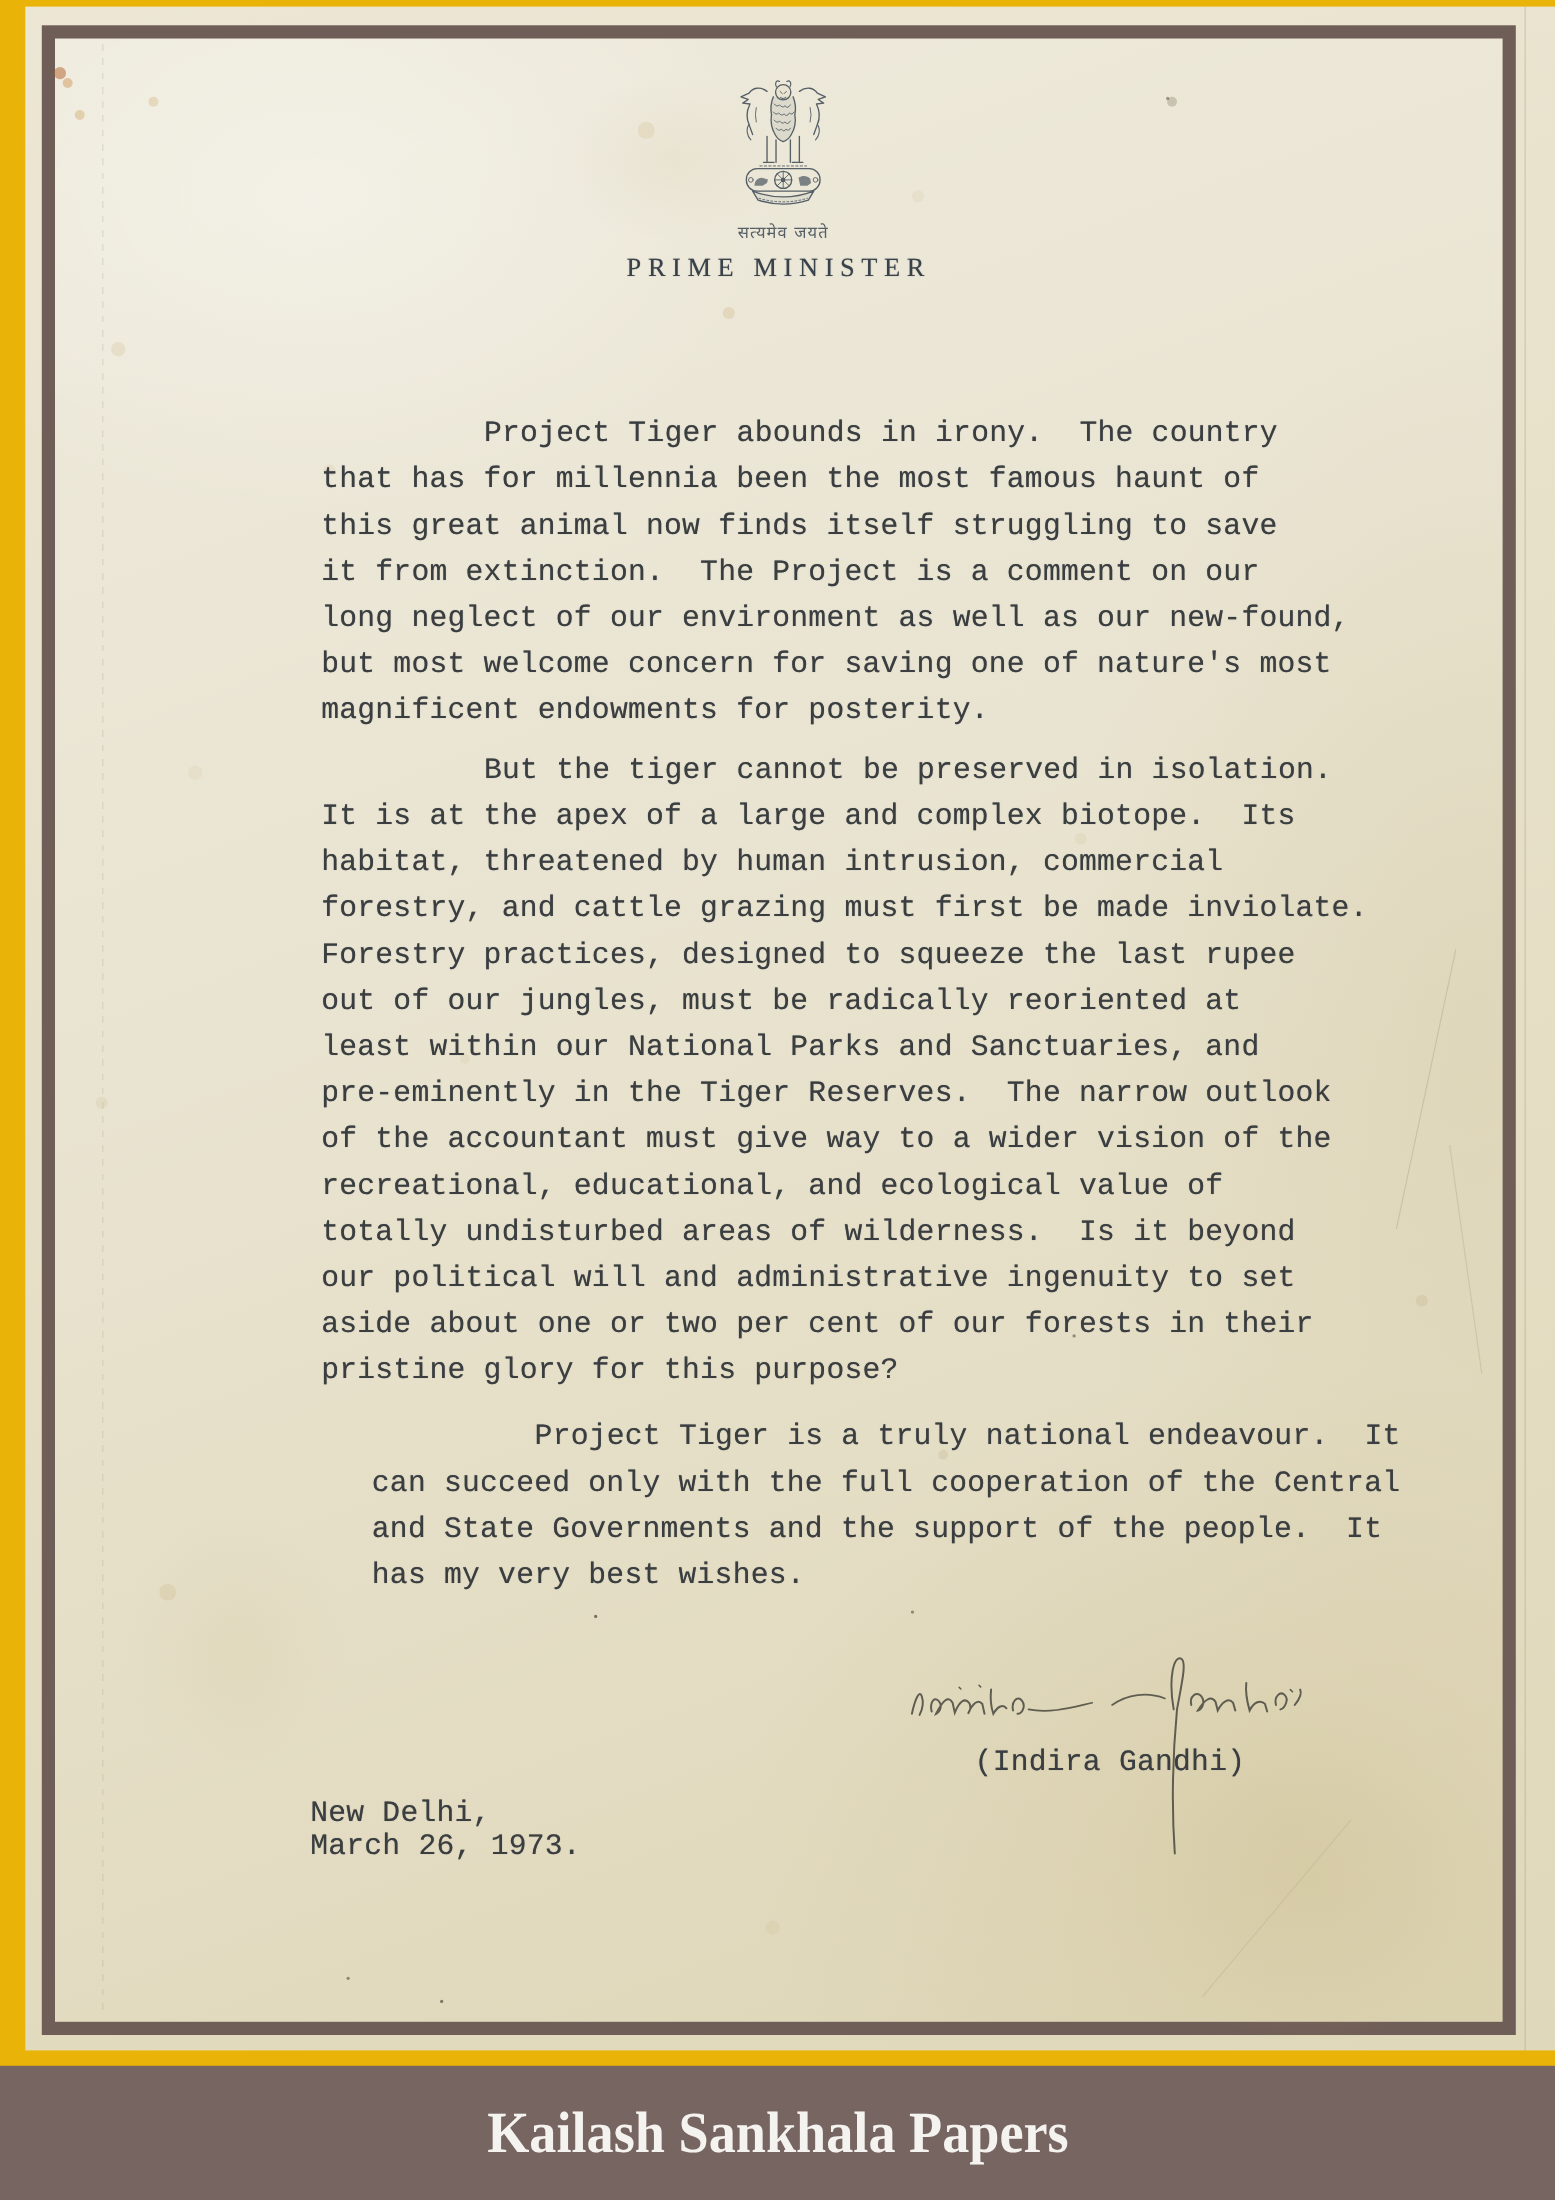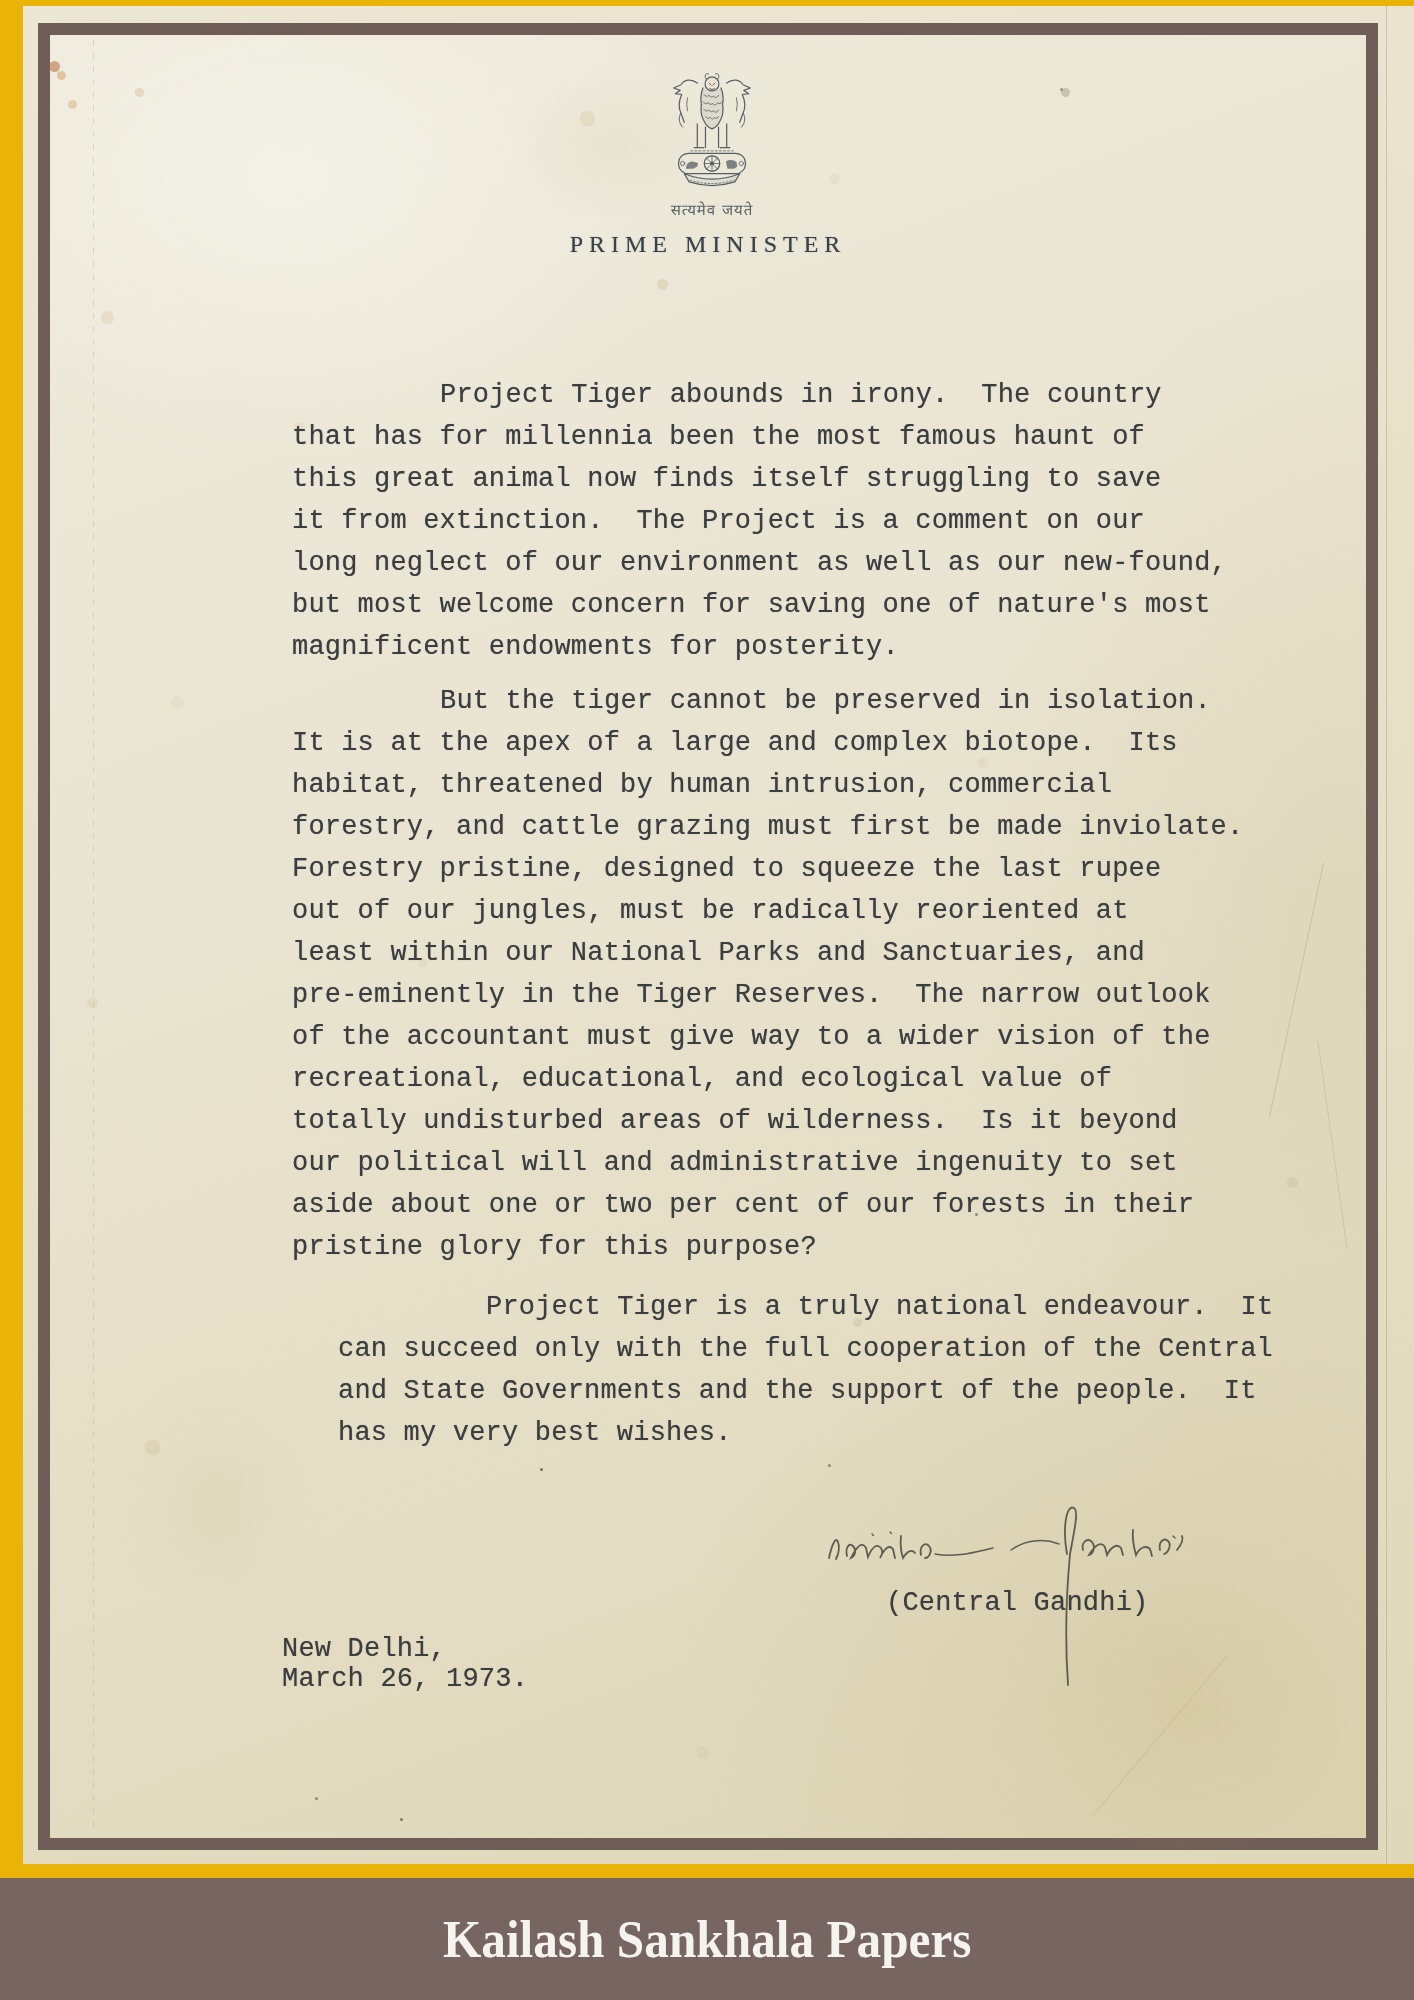--- a/index.html
+++ b/index.html
@@ -155,21 +155,21 @@
         <div class="line">it from extinction.  The Project is a comment on our</div>
         <div class="line">long neglect of our environment as well as our new-found,</div>
         <div class="line">but most welcome concern for saving one of nature's most</div>
         <div class="line">magnificent endowments for posterity.</div>
       </div>
       <div class="para">
         <div class="line first">But the tiger cannot be preserved in isolation.</div>
         <div class="line">It is at the apex of a large and complex biotope.  Its</div>
         <div class="line">habitat, threatened by human intrusion, commercial</div>
         <div class="line">forestry, and cattle grazing must first be made inviolate.</div>
-        <div class="line">Forestry pristine, designed to squeeze the last rupee</div>
+        <div class="line">Forestry practices, designed to squeeze the last rupee</div>
         <div class="line">out of our jungles, must be radically reoriented at</div>
         <div class="line">least within our National Parks and Sanctuaries, and</div>
         <div class="line">pre-eminently in the Tiger Reserves.  The narrow outlook</div>
         <div class="line">of the accountant must give way to a wider vision of the</div>
         <div class="line">recreational, educational, and ecological value of</div>
         <div class="line">totally undisturbed areas of wilderness.  Is it beyond</div>
         <div class="line">our political will and administrative ingenuity to set</div>
         <div class="line">aside about one or two per cent of our forests in their</div>
         <div class="line">pristine glory for this purpose?</div>
       </div>
@@ -192,21 +192,21 @@
       <path d="M196,58 C210,48 228,46 244,52" stroke-width="1.5"></path>
       <path d="M252,62 C247,34 252,12 259,16 C264,19 259,40 255,62 C251,105 250,150 253,193"></path>
       <path d="M268,58 C266,50 273,45 277,50 C281,55 278,62 274,63 C280,53 286,49 290,55 L292,63 C296,55 302,51 306,56 L308,63"></path>
       <path d="M318,38 C317,47 319,56 321,63 C325,55 331,53 335,57 L337,64"></path>
       <path d="M345,58 C343,50 349,45 353,49 C357,53 353,61 349,62"></path>
       <path d="M358,44 l2,2" stroke-width="1.4"></path>
       <path d="M362,58 C366,53 369,48 367,44"></path>
     </g>
   </svg>
 
-  <div class="typed-name">(Central Gandhi)</div>
+  <div class="typed-name">(Indira Gandhi)</div>
 
   <div class="dateline">
     <div>New Delhi,</div>
     <div>March 26, 1973.</div>
   </div>
 
   <div class="footer">
     <span class="footer-title">Kailash Sankhala Papers</span>
   </div>
 </div>

